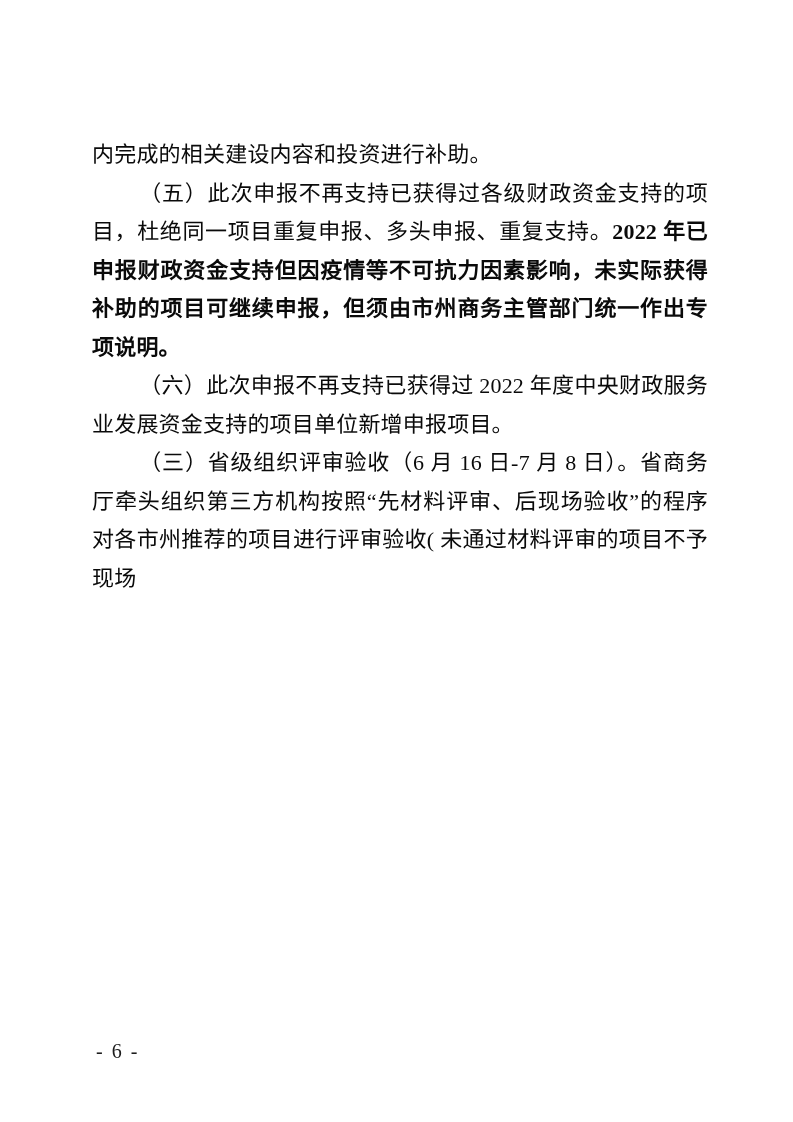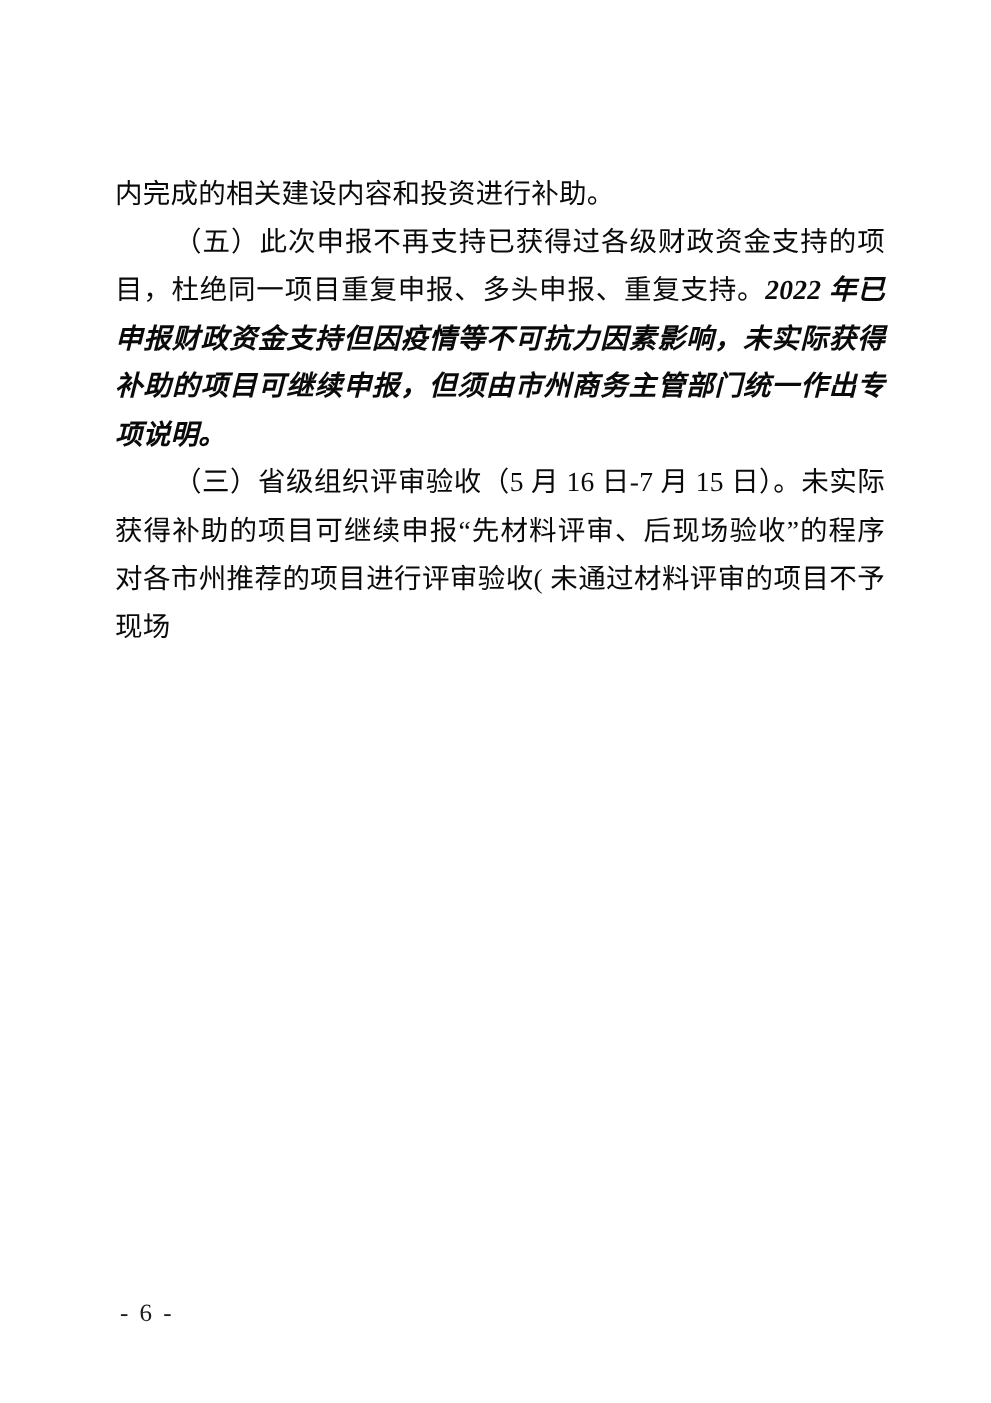--- a/index.html
+++ b/index.html
@@ -34,21 +34,20 @@
   p.para.indent {
     text-indent: 2.15em;
   }
   p.para.heading span {
     font-family: "Liberation Sans", "DejaVu Sans", sans-serif;
     font-weight: bold;
     letter-spacing: 1px;
   }
   span.seg-bold {
     font-weight: bold;
-    font-style: italic;
   }
   span.seg-kai {
     
     font-weight: normal;
   }
   .page-number {
     position: absolute;
     left: 96px;
     top: 1039px;
     font-size: 20px;
@@ -58,16 +57,17 @@
     font-family: "Liberation Serif", "DejaVu Serif", serif;
   }
 </style>
 </head>
 <body>
 
 <div class="page">
   <div class="doc-body">
       <p class="para"><span>内完成的相关建设内容和投资进行补助。</span></p>
       <p class="para indent"><span>（五）此次申报不再支持已获得过各级财政资金支持的项目，杜绝同一项目重复申报、多头申报、重复支持。</span><span class="seg-bold">2022 年已申报财政资金支持但因疫情等不可抗力因素影响，未实际获得补助的项目可继续申报，但须由市州商务主管部门统一作出专项说明。</span></p>
-      <p class="para indent"><span class="seg-kai">（三）省级组织评审验收（5 月 16 日-7 月 15 日）。</span><span>未实际获得补助的项目可继续申报“先材料评审、后现场验收”的程序对各市州推荐的项目进行评审验收( 未通过材料评审的项目不予现场</span></p>
+      <p class="para indent"><span>（六）此次申报不再支持已获得过 2022 年度中央财政服务业发展资金支持的项目单位新增申报项目。</span></p>
+      <p class="para indent"><span class="seg-kai">（三）省级组织评审验收（6 月 16 日-7 月 8 日）。</span><span>省商务厅牵头组织第三方机构按照“先材料评审、后现场验收”的程序对各市州推荐的项目进行评审验收( 未通过材料评审的项目不予现场</span></p>
     </div>
   <div class="page-number">- 6 -</div>
 </div>
 
 </body></html>

